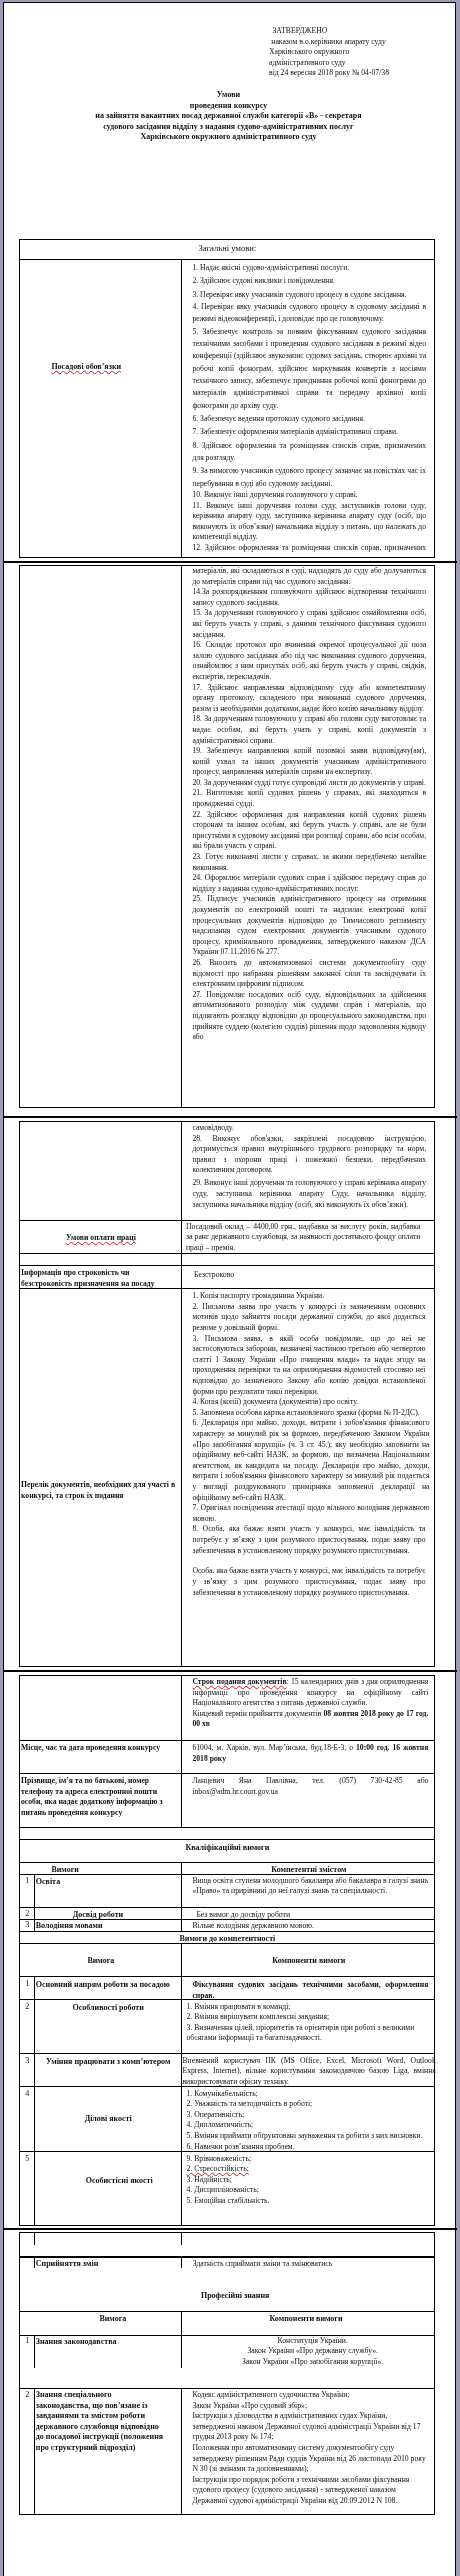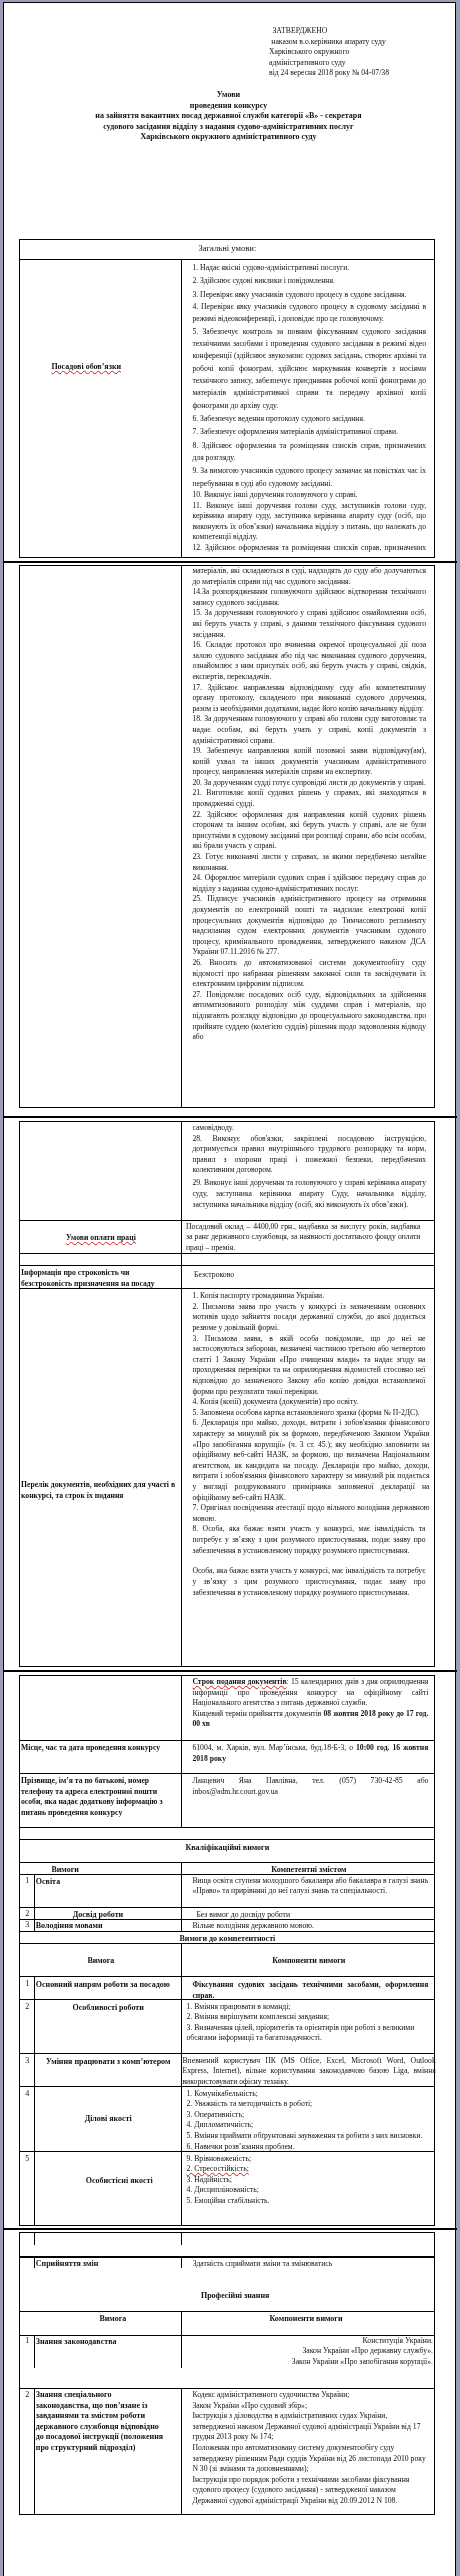--- a/index.html
+++ b/index.html
@@ -309,21 +309,21 @@
   <div class="row" style="top:78px;height:24px;">
     <div class="vline" style="left:161px;"></div>
     <div class="cell lbl" style="left:0;width:161px;padding:0.6px 0 0 79px;">Вимога</div>
     <div class="cell lbl center" style="left:161px;width:255px;padding-top:0.6px;padding-right:5.7px;">Компоненти вимоги</div>
   </div>
   <div class="row" style="top:102px;height:33px;">
     <div class="vline" style="left:13.7px;"></div>
       <div class="vline" style="left:161px;"></div>
     <div class="cell num" style="left:0;width:13.7px;padding-top:0;">1</div>
     <div class="cell lbl" style="left:14.3px;width:147px;padding:0 0 0 1.1px;">Знання законодавства</div>
-    <div class="cell txt" style="left:161px;width:255px;padding:0 3.4px 0 11px;line-height:10.3px;text-align:right;">
+    <div class="cell txt" style="left:161px;width:255px;padding:0 3.4px 0 11px;line-height:10.3px;text-align:center;">
       <p>Конституція України.</p>
       <p>Закон України «Про державну службу».</p>
       <p>Закон України «Про запобігання корупції».</p>
       <p>Закон України «Про судоустрій і статус суддів».</p>
 
     </div>
   </div>
   <div class="row" style="top:155px;height:127px;">
     <div class="vline" style="left:13.7px;"></div>
       <div class="vline" style="left:161px;"></div>

